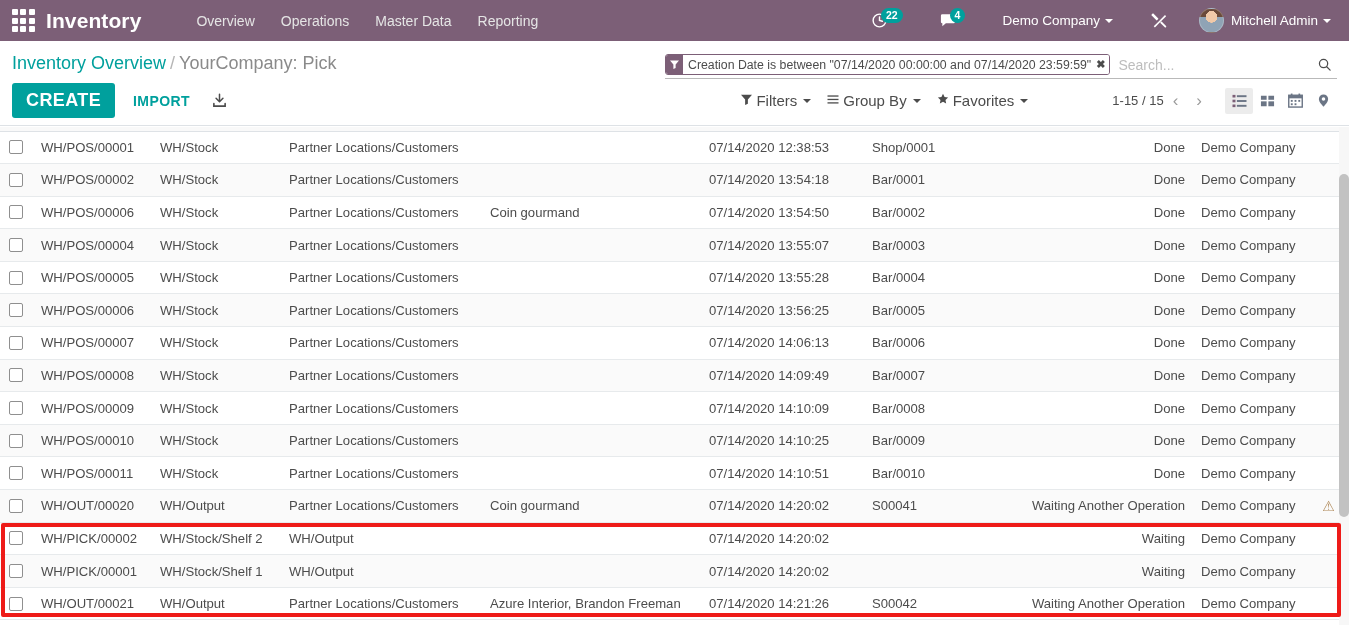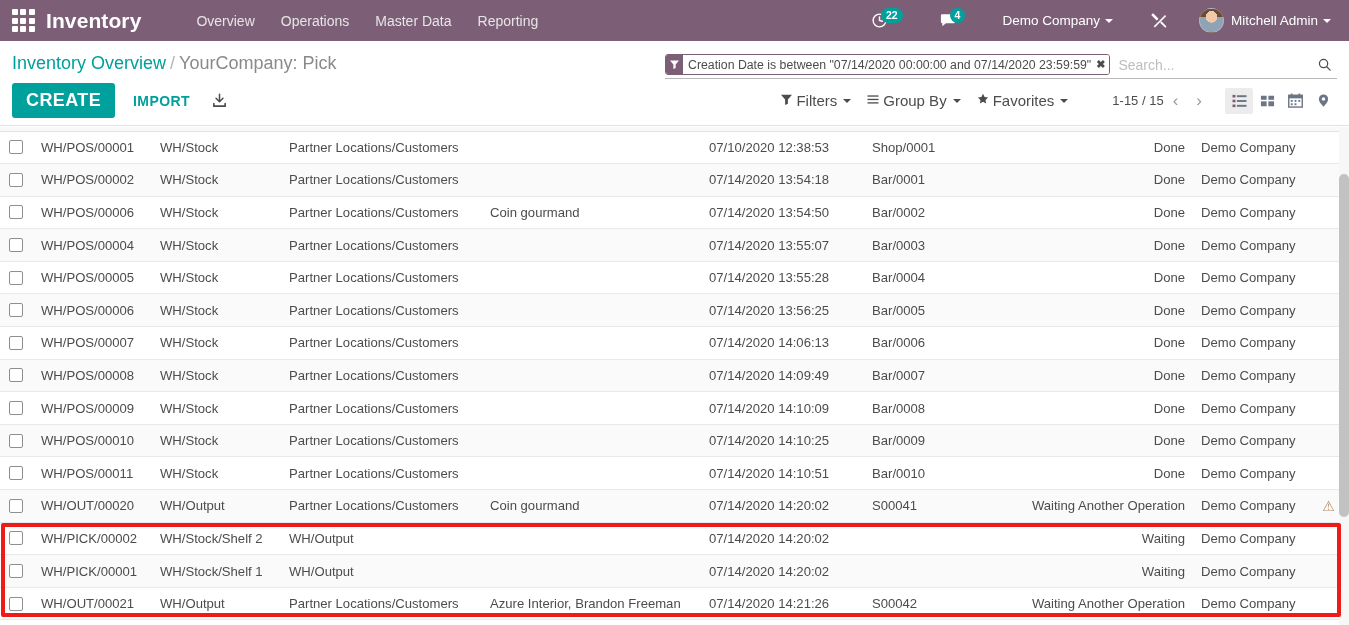--- a/index.html
+++ b/index.html
@@ -245,21 +245,21 @@
   }
   .dropdown-btn .dicon { margin-right: 4px; font-size: 12px; }
   .dropdown-btn .caret { border-top-color: #4c4c4c; margin-left: 6px; }
 
   .pager {
     display: flex; align-items: center;
     margin-left: 36px;
     font-size: 13px;
     color: #4c4c4c;
   }
-  .pager .count { white-space: nowrap; }
+  .pager .count { white-space: nowrap; margin-left: 40px; }
   .pager .nav-arrow {
     padding: 2px 9px;
     cursor: pointer;
     color: #9b9b9b;
     font-size: 17px;
     line-height: 16px;
   }
   .viewswitch {
     display: flex; align-items: center;
     margin-left: 14px;
@@ -551,21 +551,21 @@
       </thead>
       <tbody id="list-body">
           <tr class="orow">
             <td class="cell-check">
               <span class="chk"></span>
             </td>
             <td class="col-ref">WH/POS/00001</td>
             <td class="col-from">WH/Stock</td>
             <td class="col-to">Partner Locations/Customers</td>
             <td class="col-partner"></td>
-            <td class="col-date">07/10/2020 12:38:53</td>
+            <td class="col-date">07/14/2020 12:38:53</td>
             <td class="col-source">Shop/0001</td>
             <td class="col-status">Done</td>
             <td class="col-company">Demo Company</td>
             <td class="col-warn"></td>
           </tr>
           <tr class="orow alt">
             <td class="cell-check">
               <span class="chk"></span>
             </td>
             <td class="col-ref">WH/POS/00002</td>

